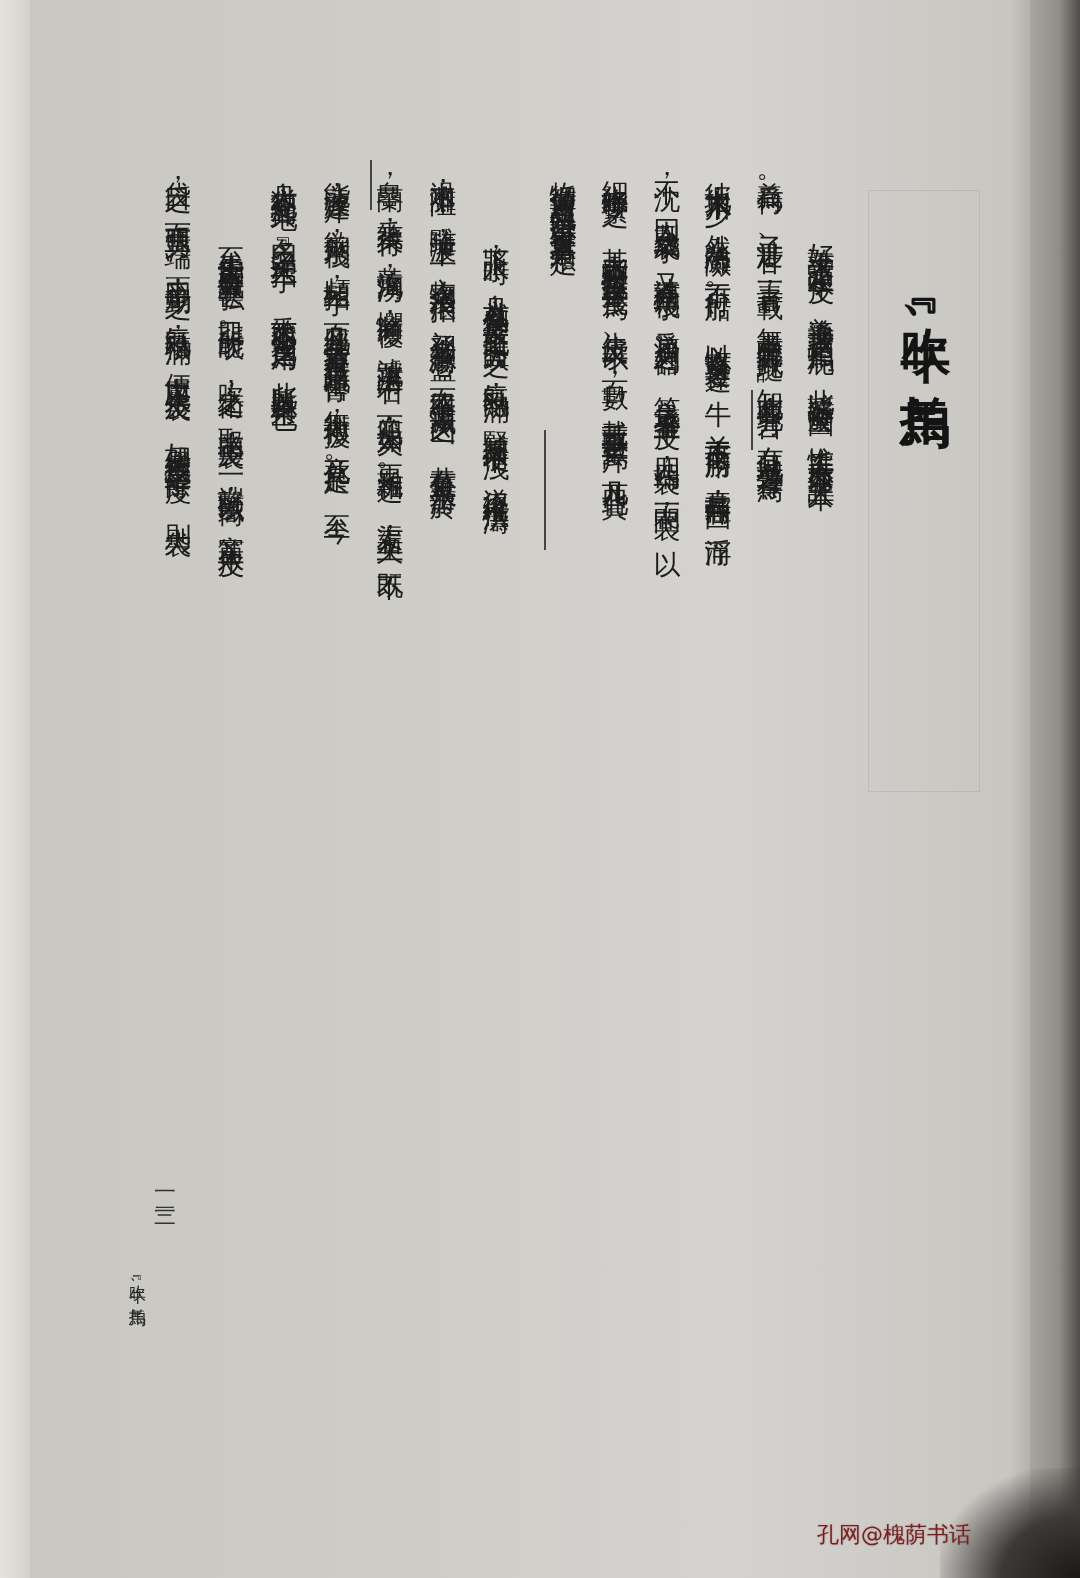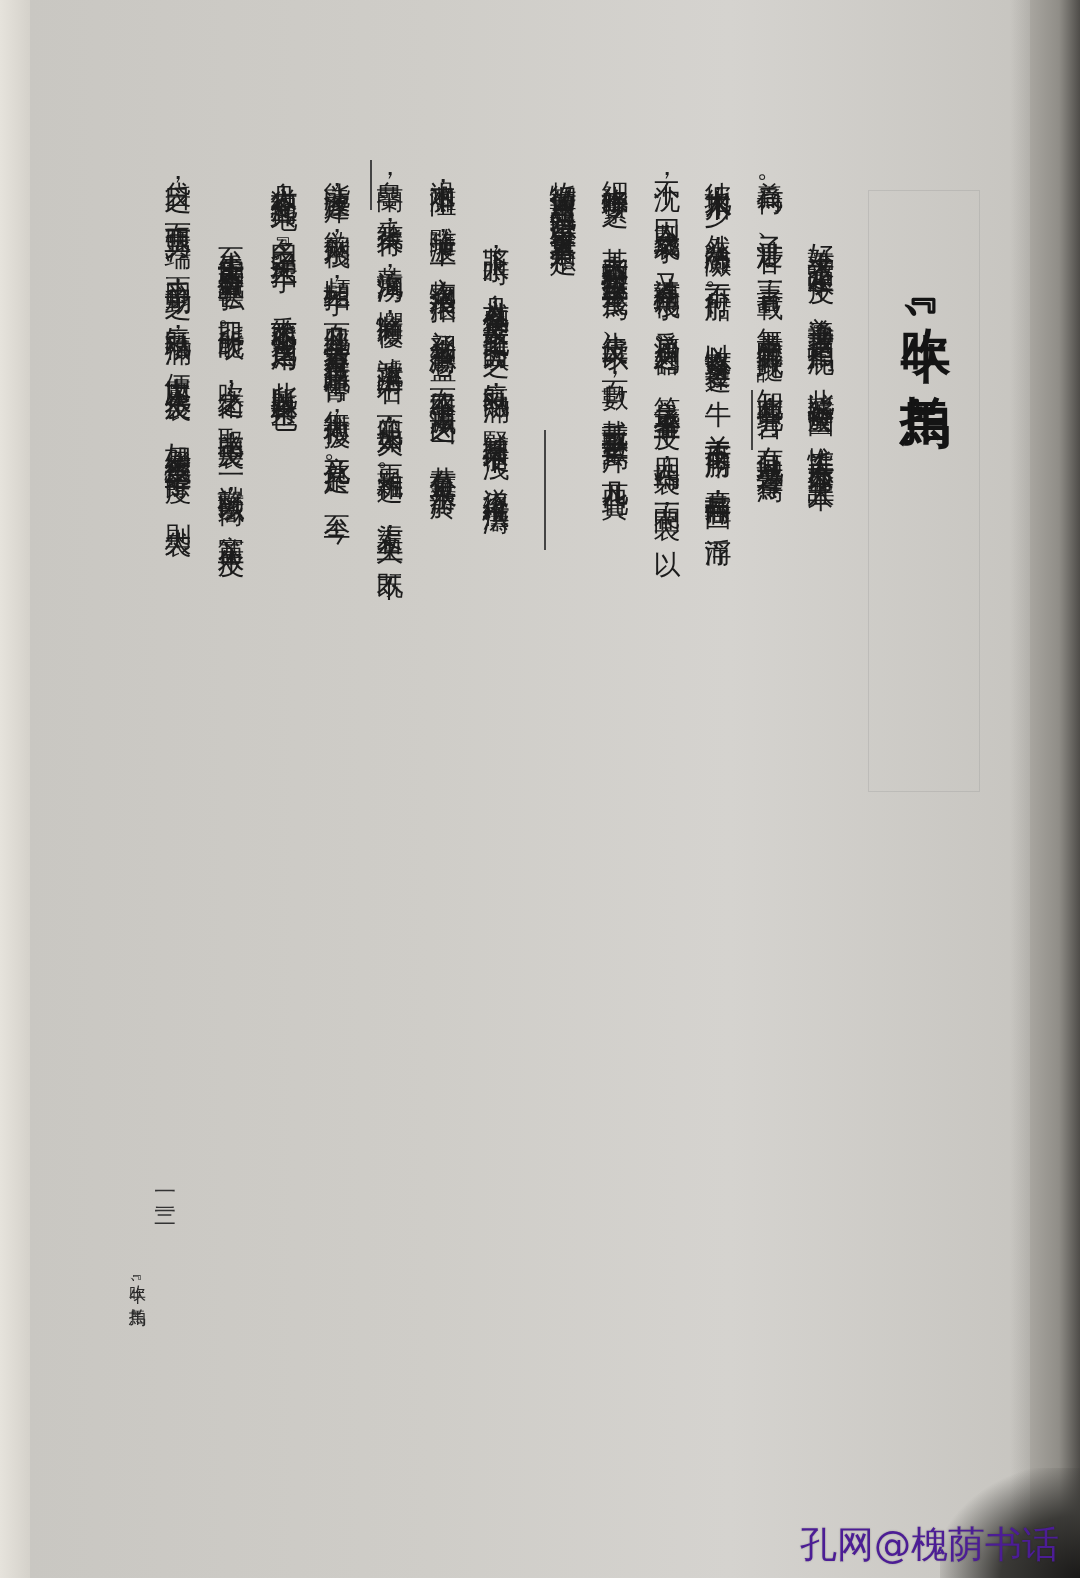--- a/index.html
+++ b/index.html
@@ -58,23 +58,23 @@
   .page-number {
     position: absolute; left: 150px; top: 1180px;
     writing-mode: vertical-rl;
     font-size: 22px; letter-spacing: 10px;
     color: #333;
   }
   .mark {
     position: absolute; width: 2px; background: #444;
   }
   .watermark {
-    position: absolute; left: 800px; top: 1520px;
+    position: absolute; left: 817px; top: 1520px;
     font-family: "DejaVu Sans", "Liberation Sans", sans-serif;
-    font-size: 37px; color: #4c1d95;
+    font-size: 22px; color: #7f1d1d;
     text-shadow: 0 0 2px rgba(0,0,0,0.25);
     white-space: nowrap;
   }
 </style>
 </head>
 <body>
 
 <div class="left-edge"></div>
 <div class="page"></div>
 <div class="ghost-box"></div>

